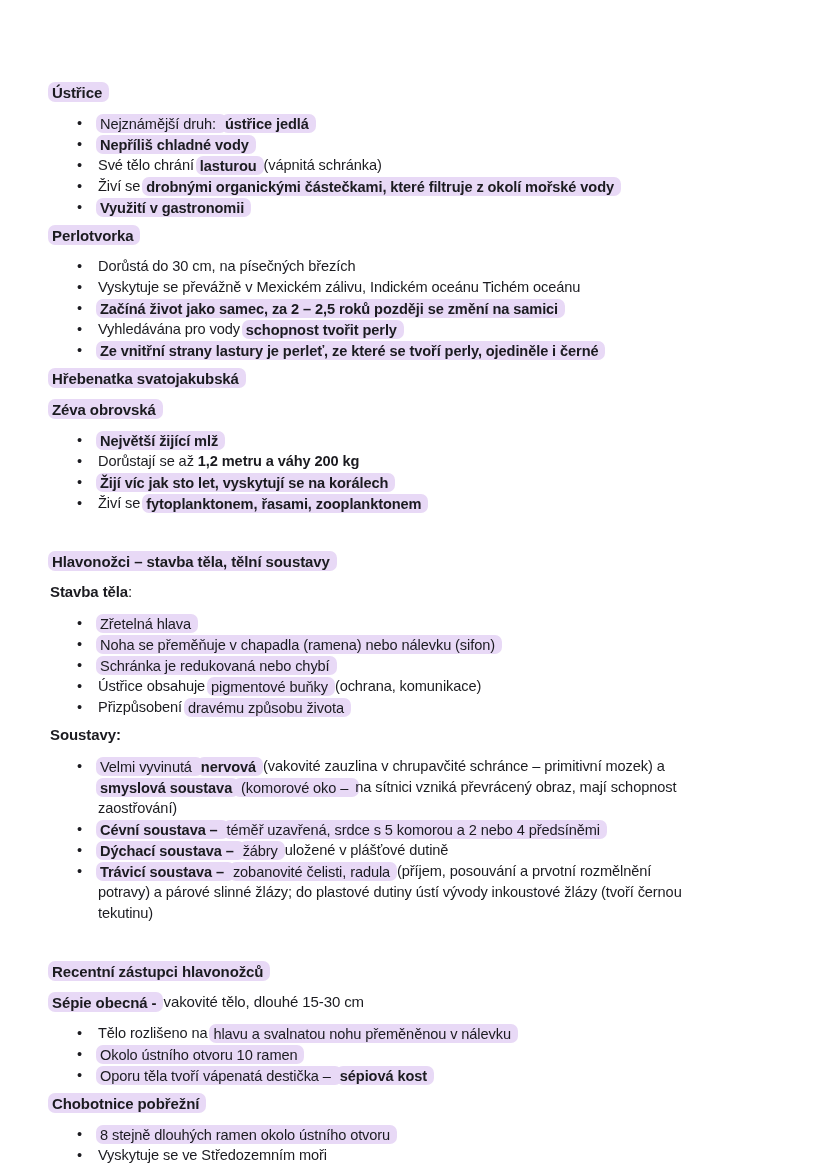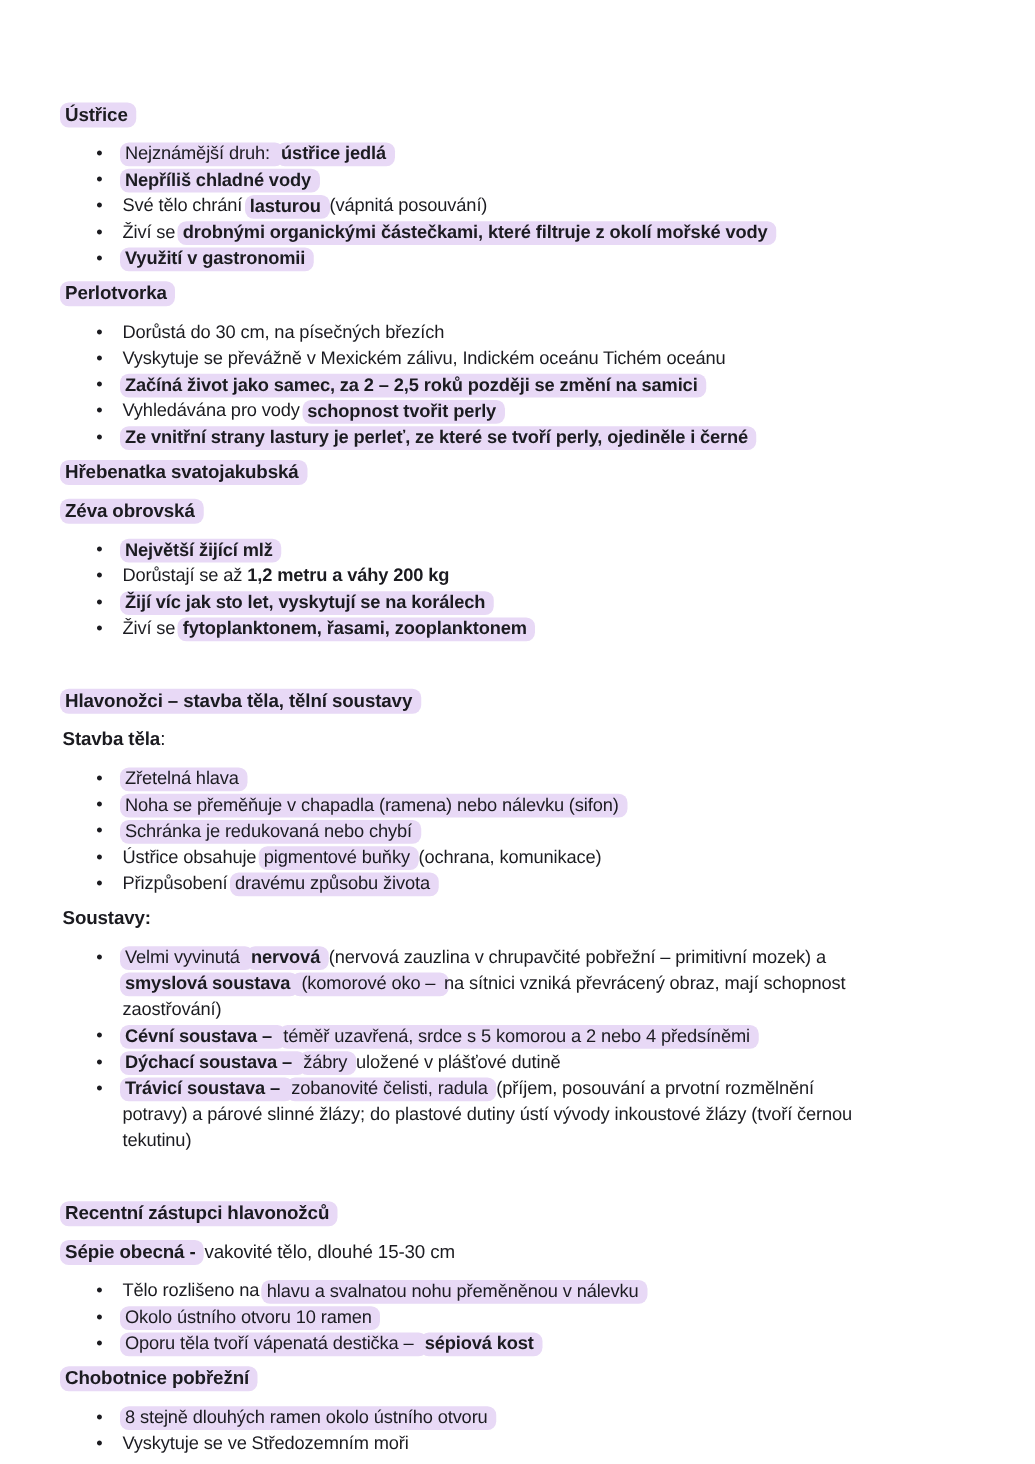--- a/index.html
+++ b/index.html
@@ -54,21 +54,21 @@
 </style>
 </head>
 <body>
 
 <div class="page">
   <div id="doc">
       <div class="para"><span class="b hl">Ústřice</span></div>
       <ul class="blist">
         <li><span class="hl">Nejznámější druh: </span><span class="b hl">ústřice jedlá</span></li>
         <li><span class="b hl">Nepříliš chladné vody</span></li>
-        <li><span class="">Své tělo chrání </span><span class="b hl">lasturou</span><span class=""> (vápnitá posouvání)</span></li>
+        <li><span class="">Své tělo chrání </span><span class="b hl">lasturou</span><span class=""> (vápnitá schránka)</span></li>
         <li><span class="">Živí se </span><span class="b hl">drobnými organickými částečkami, které filtruje z okolí mořské vody</span></li>
         <li><span class="b hl">Využití v gastronomii</span></li>
       </ul>
       <div class="para"><span class="b hl">Perlotvorka</span></div>
       <ul class="blist">
         <li><span class="">Dorůstá do 30 cm, na písečných březích</span></li>
         <li><span class="">Vyskytuje se převážně v Mexickém zálivu, Indickém oceánu Tichém oceánu</span></li>
         <li><span class="b hl">Začíná život jako samec, za 2 – 2,5 roků později se změní na samici</span></li>
         <li><span class="">Vyhledávána pro vody </span><span class="b hl">schopnost tvořit perly</span></li>
         <li><span class="b hl">Ze vnitřní strany lastury je perleť, ze které se tvoří perly, ojediněle i černé</span></li>
@@ -86,21 +86,21 @@
       <div class="para"><span class="b ">Stavba těla</span><span class="">:</span></div>
       <ul class="blist">
         <li><span class="hl">Zřetelná hlava</span></li>
         <li><span class="hl">Noha se přeměňuje v chapadla (ramena) nebo nálevku (sifon)</span></li>
         <li><span class="hl">Schránka je redukovaná nebo chybí</span></li>
         <li><span class="">Ústřice obsahuje </span><span class="hl">pigmentové buňky</span><span class=""> (ochrana, komunikace)</span></li>
         <li><span class="">Přizpůsobení </span><span class="hl">dravému způsobu života</span></li>
       </ul>
       <div class="para"><span class="b ">Soustavy:</span></div>
       <ul class="blist">
-        <li><span class="hl">Velmi vyvinutá </span><span class="b hl">nervová</span><span class=""> (nervová zauzlina v chrupavčité pobřežní – primitivní mozek) a </span><span class="b hl">smyslová soustava</span><span class="hl"> (komorové oko – </span><span class="">na sítnici vzniká převrácený obraz, mají schopnost zaostřování)</span></li>
+        <li><span class="hl">Velmi vyvinutá </span><span class="b hl">nervová</span><span class=""> (vakovité zauzlina v chrupavčité schránce – primitivní mozek) a </span><span class="b hl">smyslová soustava</span><span class="hl"> (komorové oko – </span><span class="">na sítnici vzniká převrácený obraz, mají schopnost zaostřování)</span></li>
         <li><span class="b hl">Cévní soustava – </span><span class="hl">téměř uzavřená, srdce s 5 komorou a 2 nebo 4 předsíněmi</span></li>
         <li><span class="b hl">Dýchací soustava – </span><span class="hl">žábry</span><span class=""> uložené v plášťové dutině</span></li>
         <li><span class="b hl">Trávicí soustava – </span><span class="hl">zobanovité čelisti, radula</span><span class=""> (příjem, posouvání a prvotní rozmělnění potravy) a párové slinné žlázy; do plastové dutiny ústí vývody inkoustové žlázy (tvoří černou tekutinu)</span></li>
       </ul>
       <div class="spacer"></div>
       <div class="para"><span class="b hl">Recentní zástupci hlavonožců</span></div>
       <div class="para"><span class="b hl">Sépie obecná -</span><span class=""> vakovité tělo, dlouhé 15-30 cm</span></div>
       <ul class="blist">
         <li><span class="">Tělo rozlišeno na </span><span class="hl">hlavu a svalnatou nohu přeměněnou v nálevku</span></li>
         <li><span class="hl">Okolo ústního otvoru 10 ramen</span></li>

